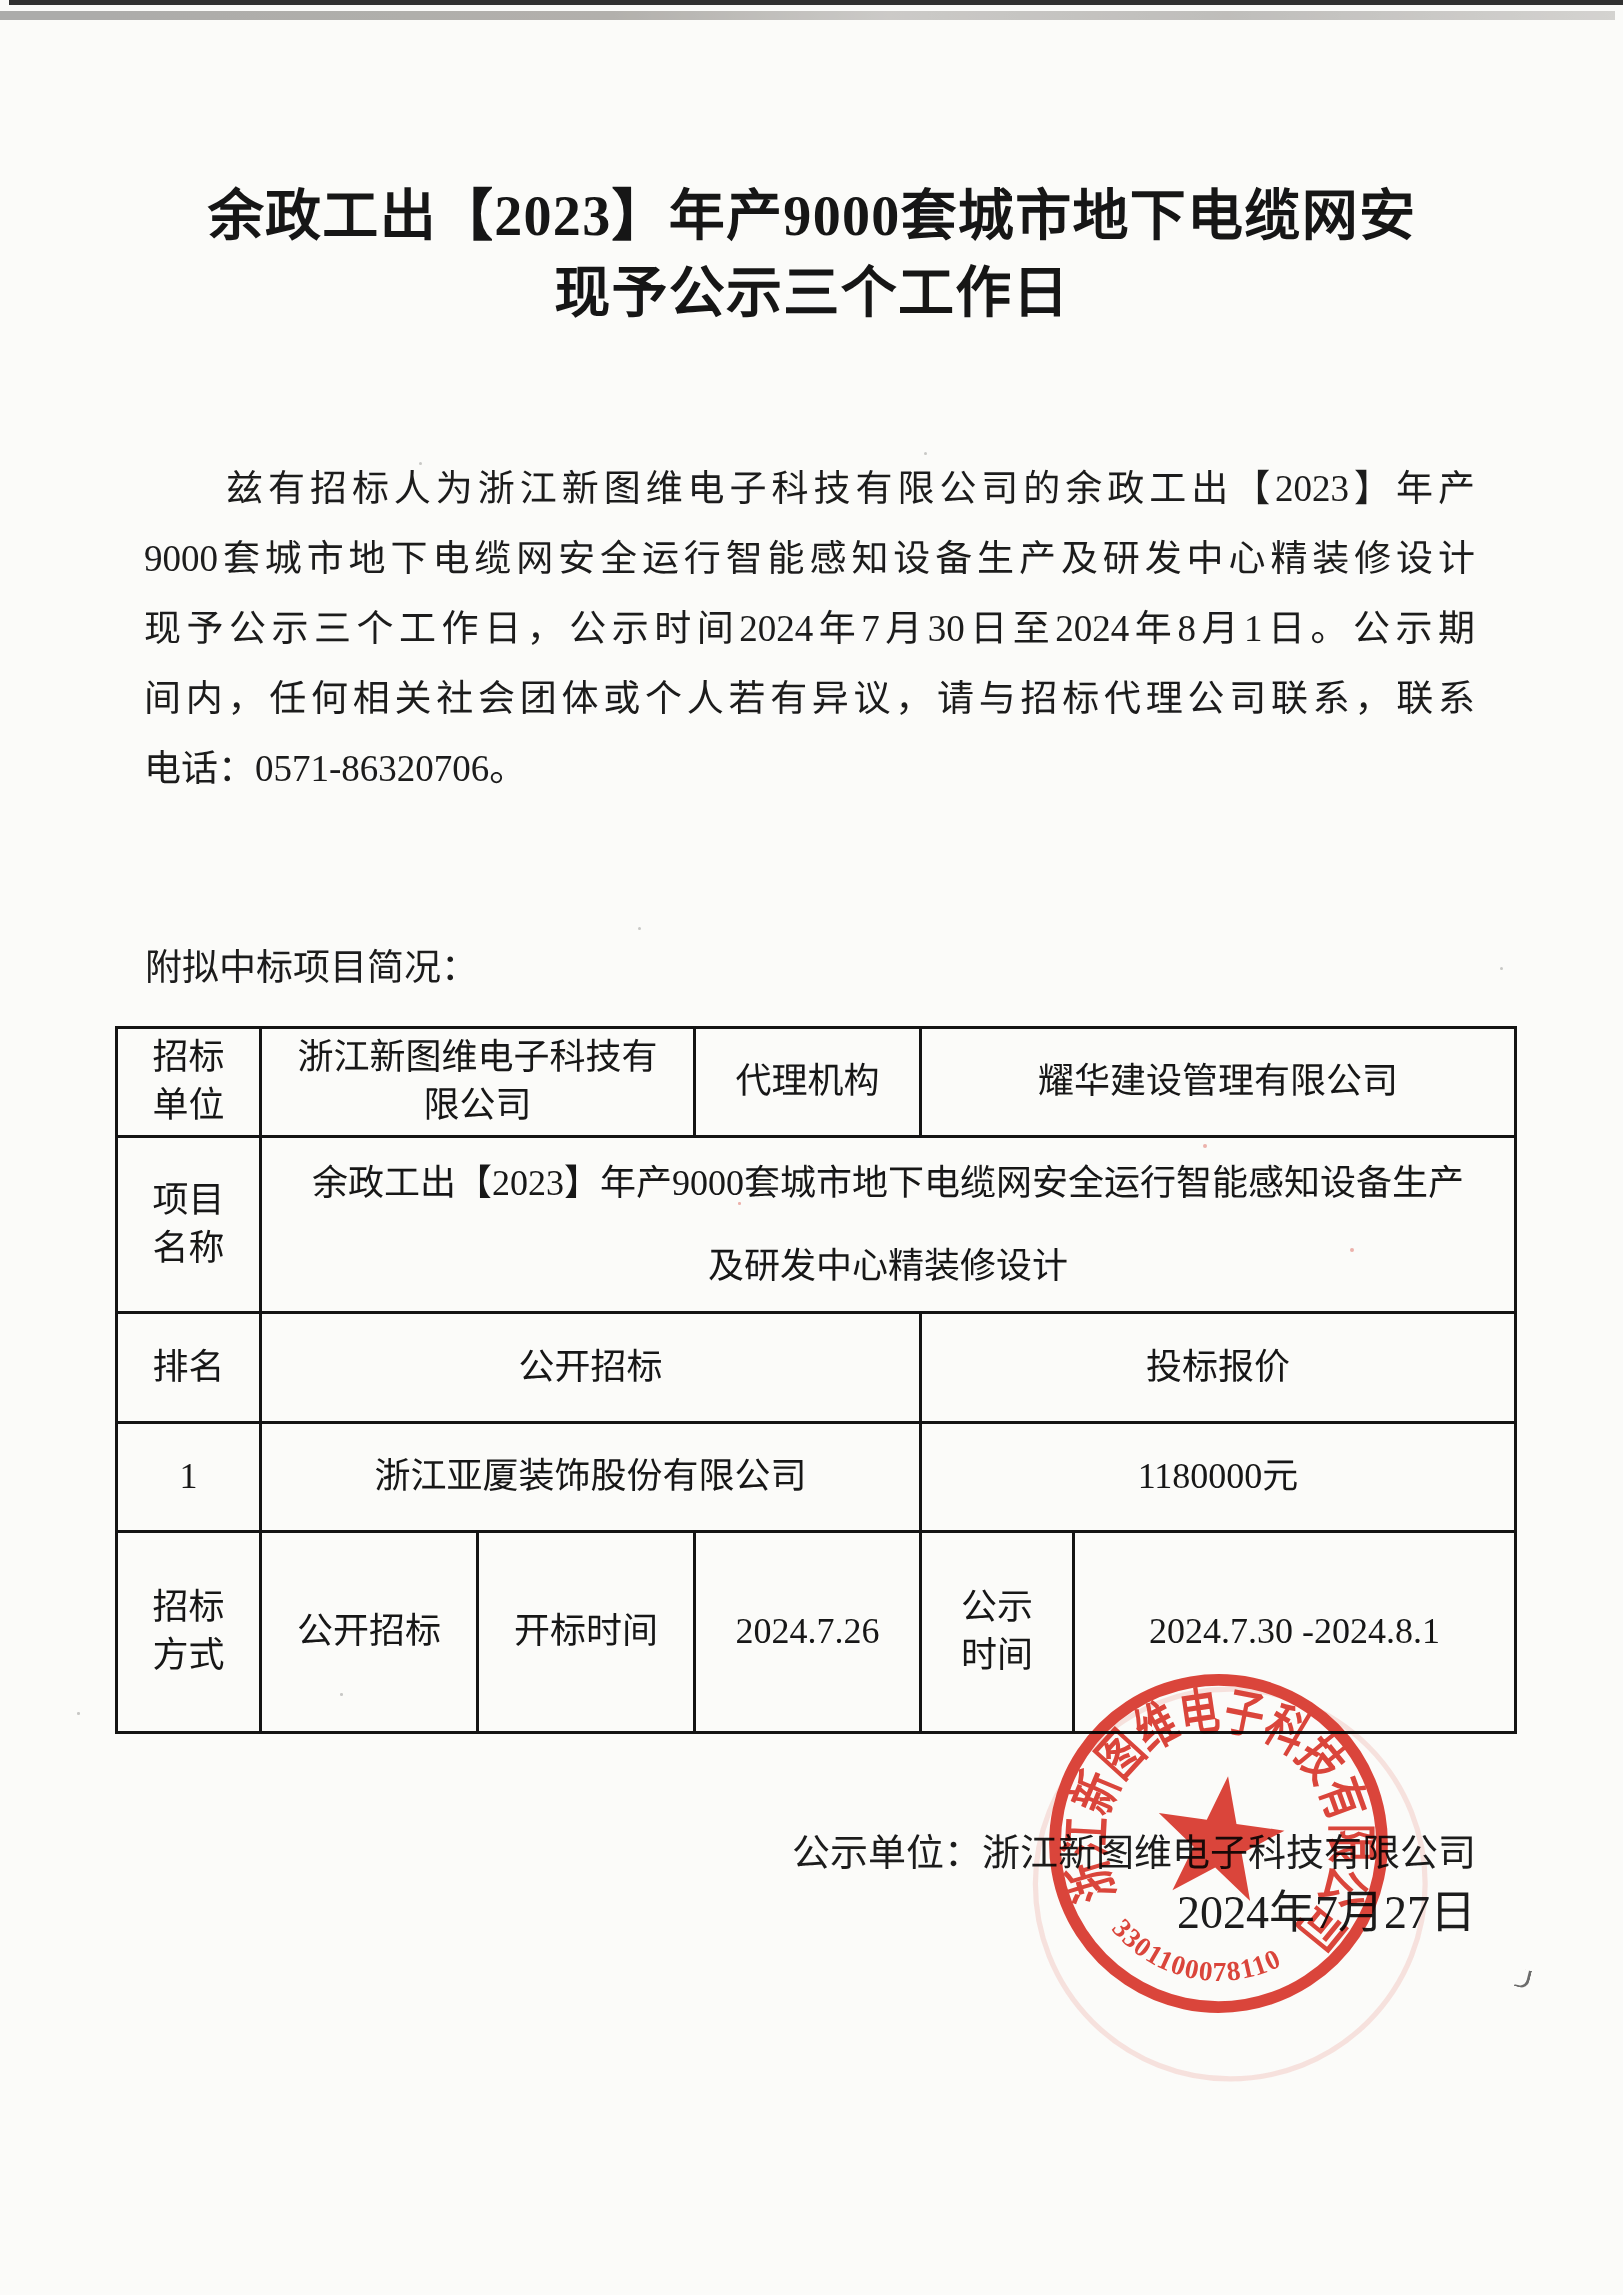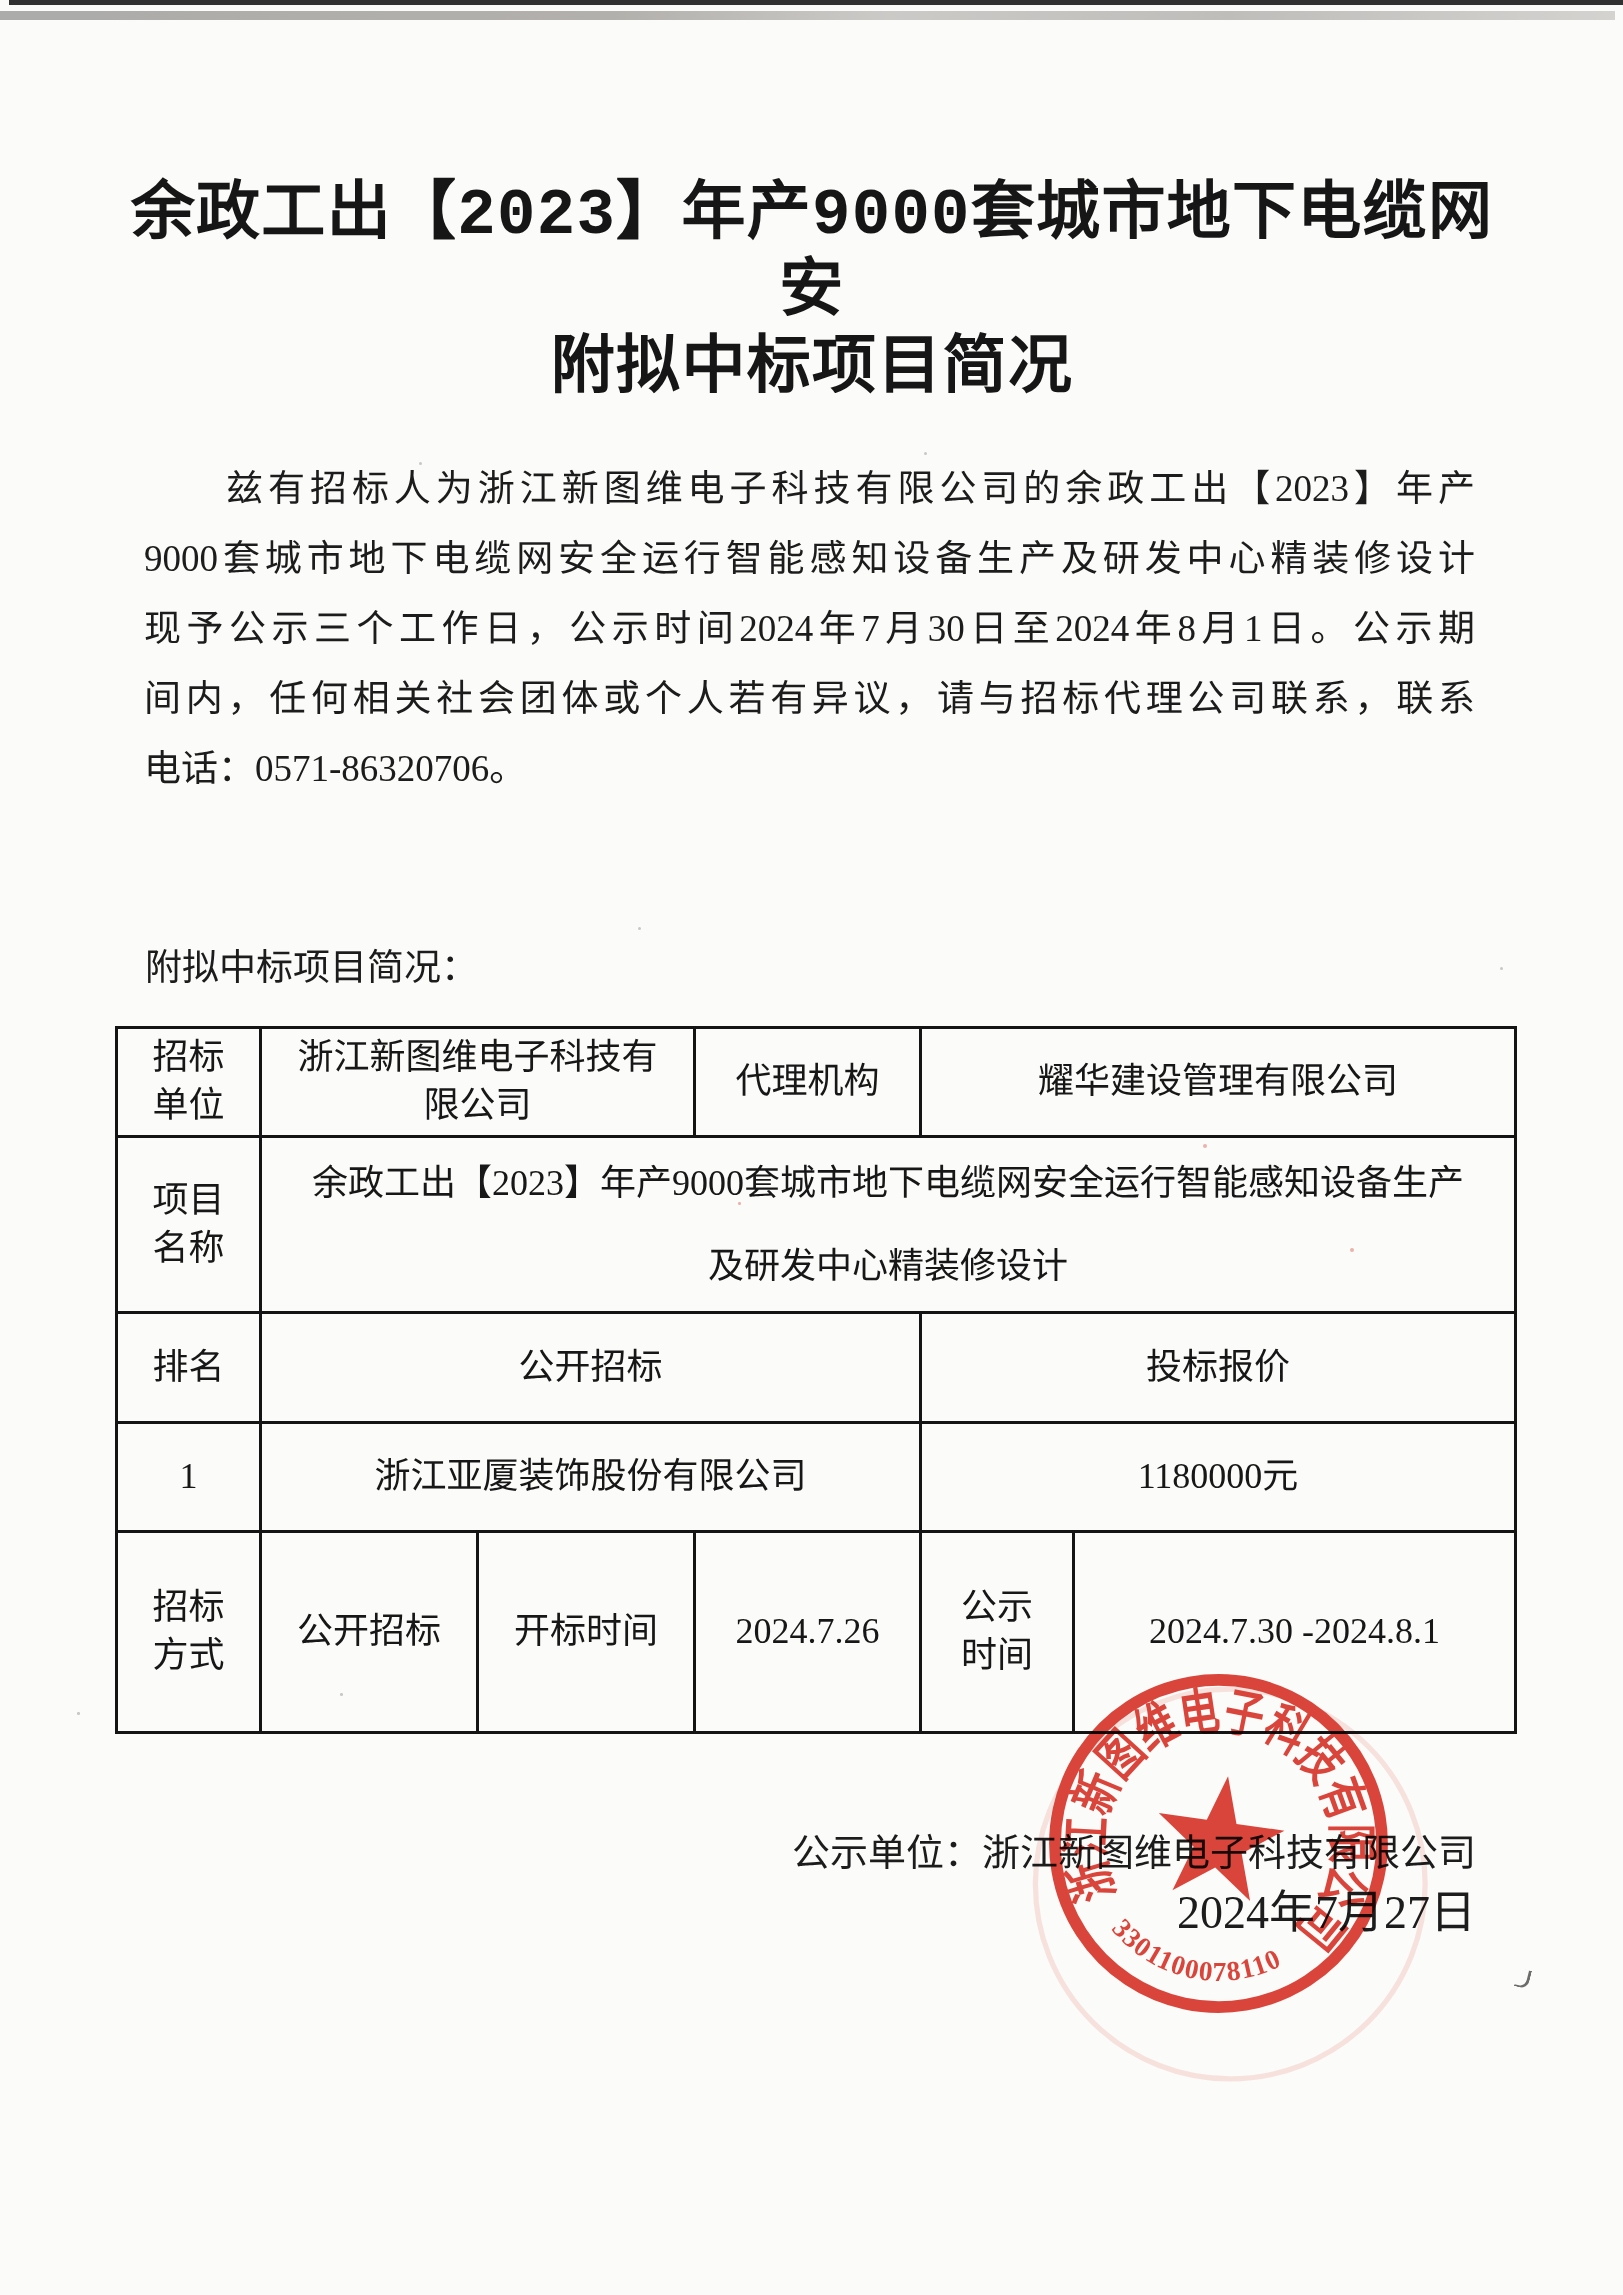--- a/index.html
+++ b/index.html
@@ -31,23 +31,23 @@
   .fleck{position:absolute;width:3.9px;height:3.9px;border-radius:50%;background:#dd6a60;opacity:.5;}
   .corner-mark{
     position:absolute;left:1516px;top:1969px;width:10.5px;height:17px;
     border-right:3.3px solid #3d3d3d;border-bottom:2.6px solid #3d3d3d;
     border-radius:0 0 9.2px 0;transform:rotate(14deg);opacity:.75;
   }
   
   .doc-title{
     position:absolute;top:178px;left:117px;width:1390px;
     text-align:center;
-    font-family:Liberation Mono, monospace;
+    font-family:Liberation Serif, serif;
     font-weight:800;
-    font-size:64px;line-height:77px;letter-spacing:1.3px;
+    font-size:56px;line-height:77px;letter-spacing:1.3px;
     color:#161616;
   }
   
   .body-block{
     position:absolute;top:454px;left:144px;width:1331px;
     font-size:37px;line-height:70px;color:var(--ink);
   }
   .body-line{height:70px;overflow:hidden;}
   .body-line.justify{text-align:justify;text-align-last:justify;font-family:Liberation Serif, serif;}
   .body-line.indent{text-indent:82px;}
@@ -111,21 +111,21 @@
   <div class="speck" style="left:1500px;top:967px;"></div>
   <div class="speck" style="left:340px;top:1693px;width:2.6px;height:2.6px;"></div>
   <div class="speck" style="left:77px;top:1712px;width:2.6px;height:2.6px;"></div>
   <div class="fleck" style="left:1203px;top:1144px;"></div>
   <div class="fleck" style="left:1350px;top:1248px;"></div>
   <div class="fleck" style="left:738px;top:1202px;width:2.6px;height:2.6px;"></div>
   <div class="corner-mark"></div>
 
   <div class="doc-title">
     <div>余政工出【2023】年产9000套城市地下电缆网安</div>
-    <div>附拟中标项目简况</div>
+    <div>现予公示三个工作日</div>
   </div>
 
   <div class="body-block">
     <div class="body-line justify indent">兹有招标人为浙江新图维电子科技有限公司的余政工出【2023】年产</div>
     <div class="body-line justify">9000套城市地下电缆网安全运行智能感知设备生产及研发中心精装修设计</div>
     <div class="body-line justify">现予公示三个工作日，公示时间2024年7月30日至2024年8月1日。公示期</div>
     <div class="body-line justify">间内，任何相关社会团体或个人若有异议，请与招标代理公司联系，联系</div>
     <div class="body-line">电话：0571-86320706。</div>
   </div>
 

